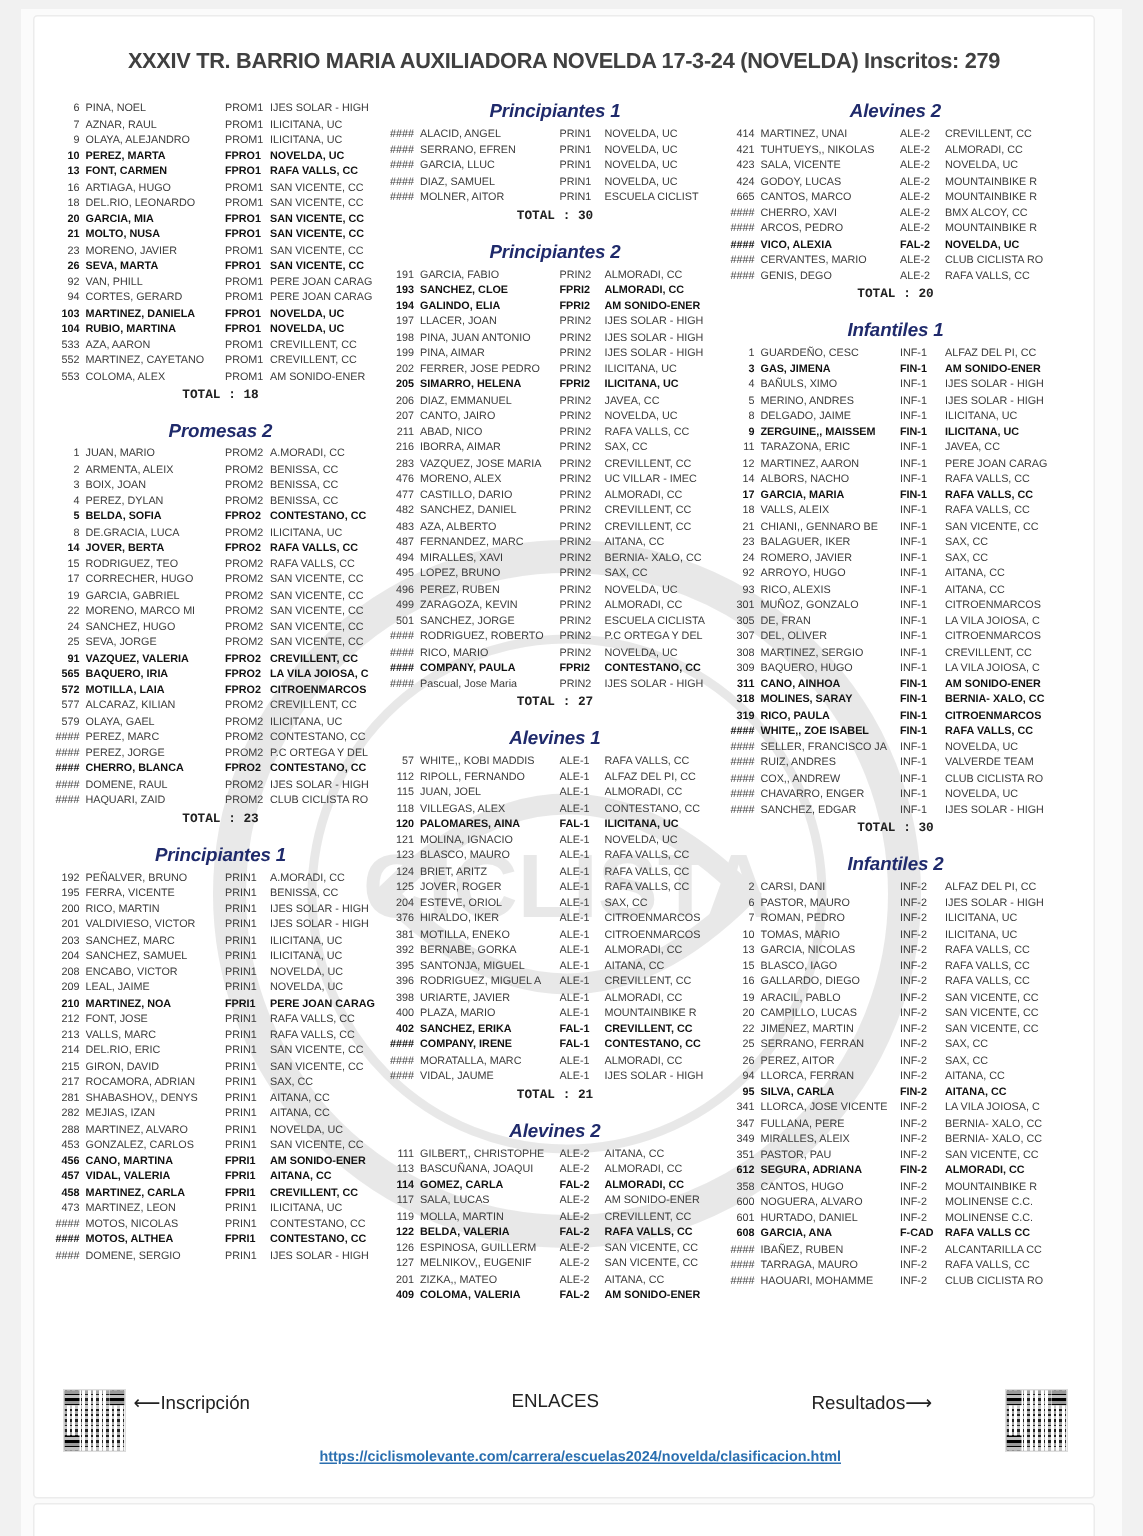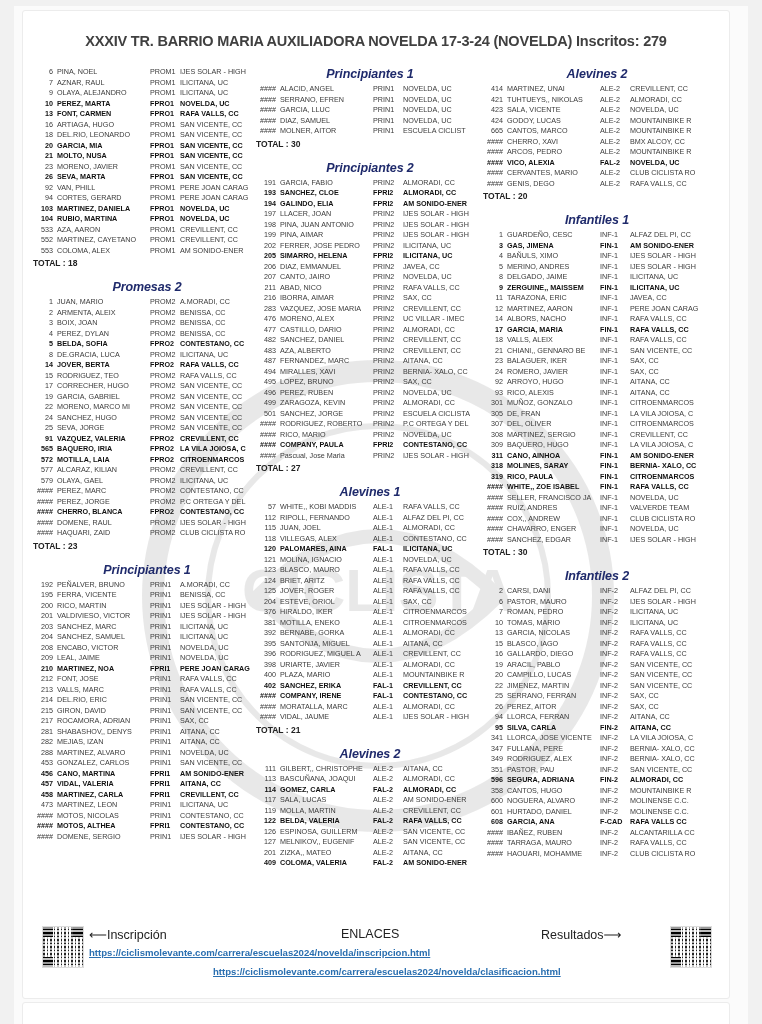--- a/index.html
+++ b/index.html
@@ -39,22 +39,23 @@
   .row {
     display: flex; font-size: 7.2px; line-height: 10.5px; color: #3a3a3a;
     white-space: nowrap; height: 10.5px;
   }
   .row.bold { font-weight: bold; color: #111; }
   .c-num { width: 20px; text-align: right; padding-right: 4px; flex: none; }
   .c-name { width: 93px; overflow: hidden; flex: none; }
   .c-cat { width: 30px; overflow: hidden; flex: none; }
   .c-club { width: 80px; overflow: hidden; flex: none; }
   .total {
-    text-align: left; font-weight: bold; font-size: 8.5px; color: #222;
+    text-align: center; font-weight: bold; font-size: 8.5px; color: #222;
     margin-top: 2px;
+    font-family: Liberation Mono, monospace;
   }
   .footer { position: absolute; left: 0; top: 912px; width: 706px; height: 64px; }
   .qr {
     position: absolute; width: 40px; height: 40px; top: 4px;
     background:
       linear-gradient(#000,#000) 0 0/10px 10px no-repeat,
       linear-gradient(#000,#000) 30px 0/10px 10px no-repeat,
       linear-gradient(#000,#000) 0 30px/10px 10px no-repeat,
       repeating-linear-gradient(90deg, #222 0 2px, #fff 2px 4px, #222 4px 5px, #fff 5px 7px),
       #fff;
@@ -1238,32 +1239,32 @@
           <span class="c-club">LA VILA JOIOSA, C</span>
         </div>
         <div class="row">
           <span class="c-num">347</span>
           <span class="c-name">FULLANA, PERE</span>
           <span class="c-cat">INF-2</span>
           <span class="c-club">BERNIA- XALO, CC</span>
         </div>
         <div class="row">
           <span class="c-num">349</span>
-          <span class="c-name">RODRIGUEZ, ALEX</span>
+          <span class="c-name">MIRALLES, ALEIX</span>
           <span class="c-cat">INF-2</span>
           <span class="c-club">BERNIA- XALO, CC</span>
         </div>
         <div class="row">
           <span class="c-num">351</span>
           <span class="c-name">PASTOR, PAU</span>
           <span class="c-cat">INF-2</span>
           <span class="c-club">SAN VICENTE, CC</span>
         </div>
         <div class="row bold">
-          <span class="c-num">596</span>
+          <span class="c-num">612</span>
           <span class="c-name">SEGURA, ADRIANA</span>
           <span class="c-cat">FIN-2</span>
           <span class="c-club">ALMORADI, CC</span>
         </div>
         <div class="row">
           <span class="c-num">358</span>
           <span class="c-name">CANTOS, HUGO</span>
           <span class="c-cat">INF-2</span>
           <span class="c-club">MOUNTAINBIKE R</span>
         </div>
@@ -1304,19 +1305,18 @@
           <span class="c-club">CLUB CICLISTA RO</span>
         </div>
       </div>
     </div>
 
   <div class="footer">
     <div class="qr qr-left"></div>
     <div class="lbl lbl-insc">⟵Inscripción</div>
     <div class="lbl lbl-enl">ENLACES</div>
     <div class="lbl lbl-res">Resultados⟶</div>
-    <a class="link link1">https://ciclismolevante.com/carrera/escuelas2024/novelda/inscripcion.html</a>
     <a class="link link2">https://ciclismolevante.com/carrera/escuelas2024/novelda/clasificacion.html</a>
     <div class="qr qr-right"></div>
   </div>
 </div>
 
 <div class="card2"></div>
 
 </body></html>

